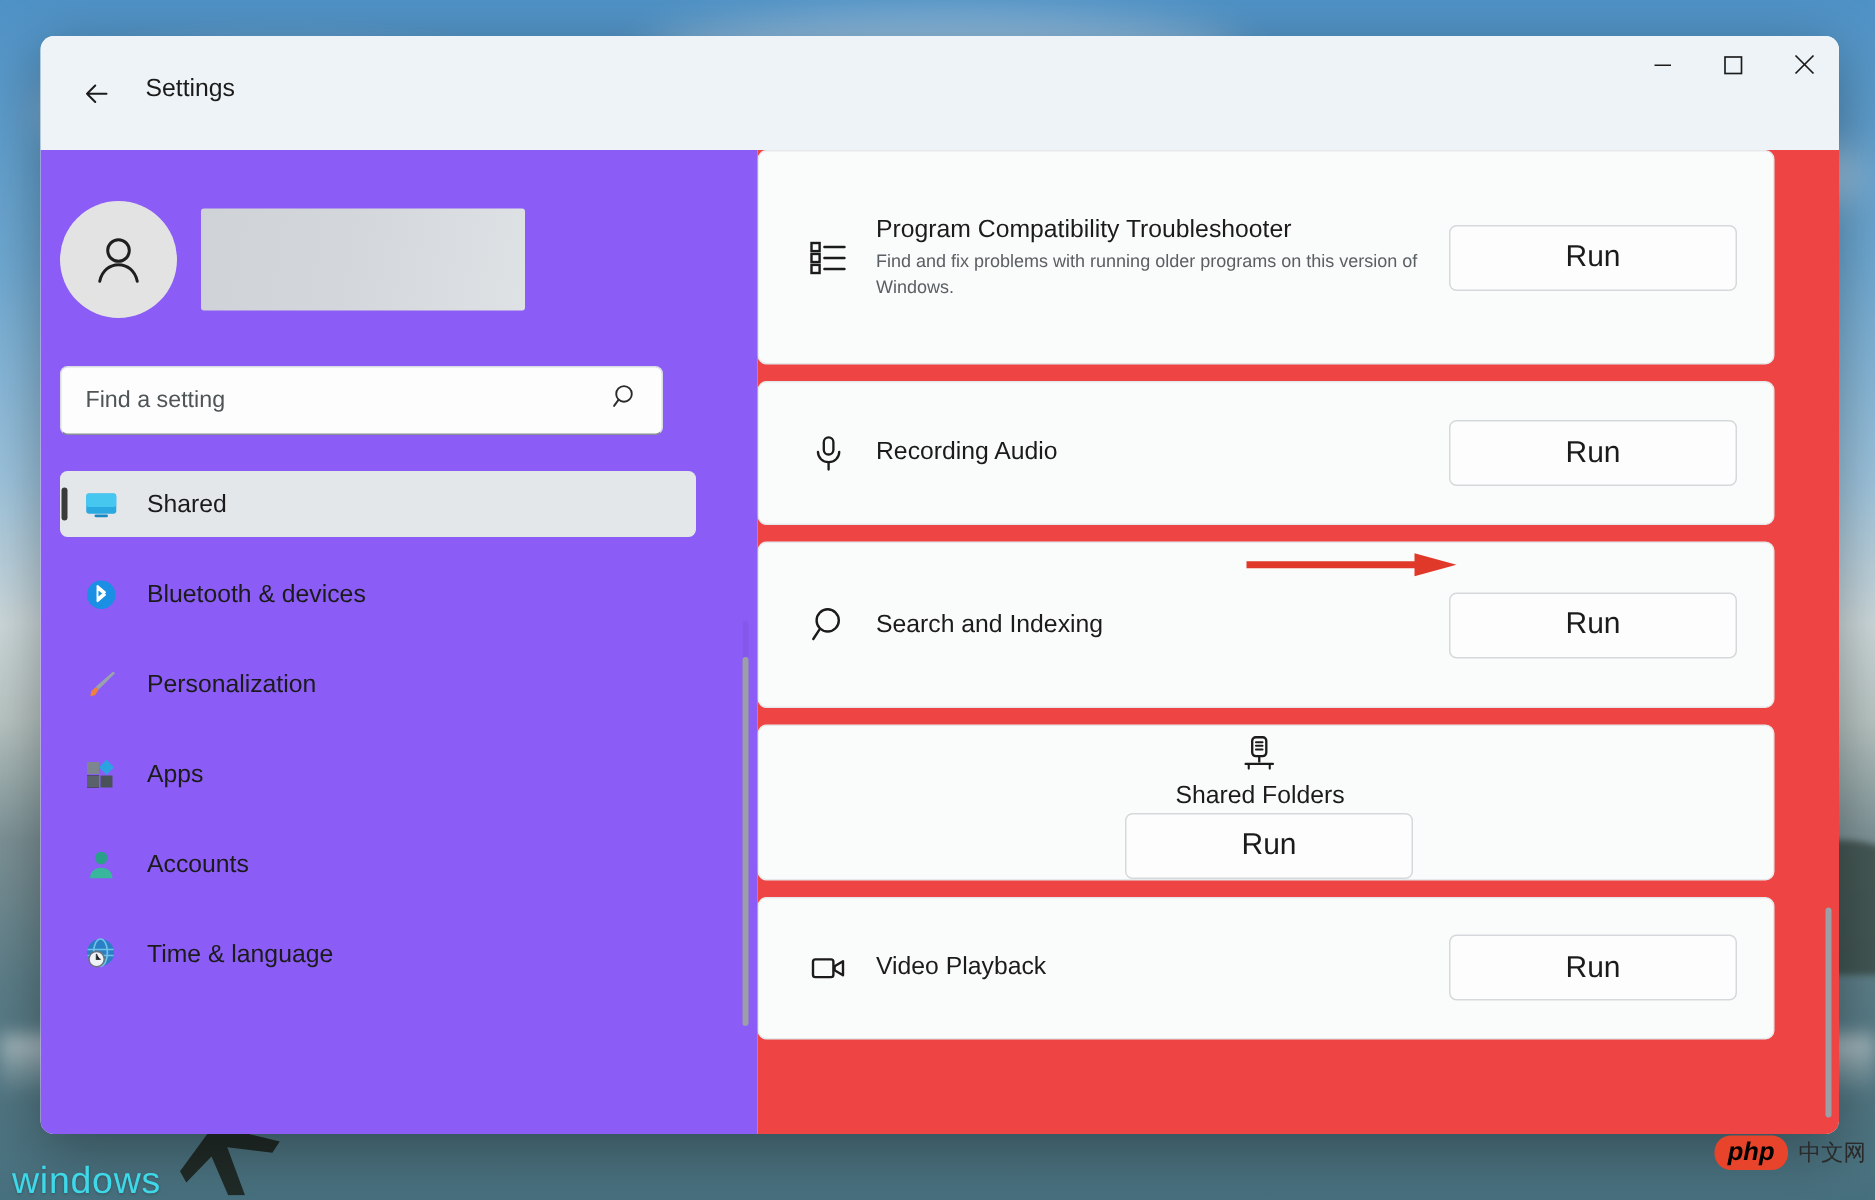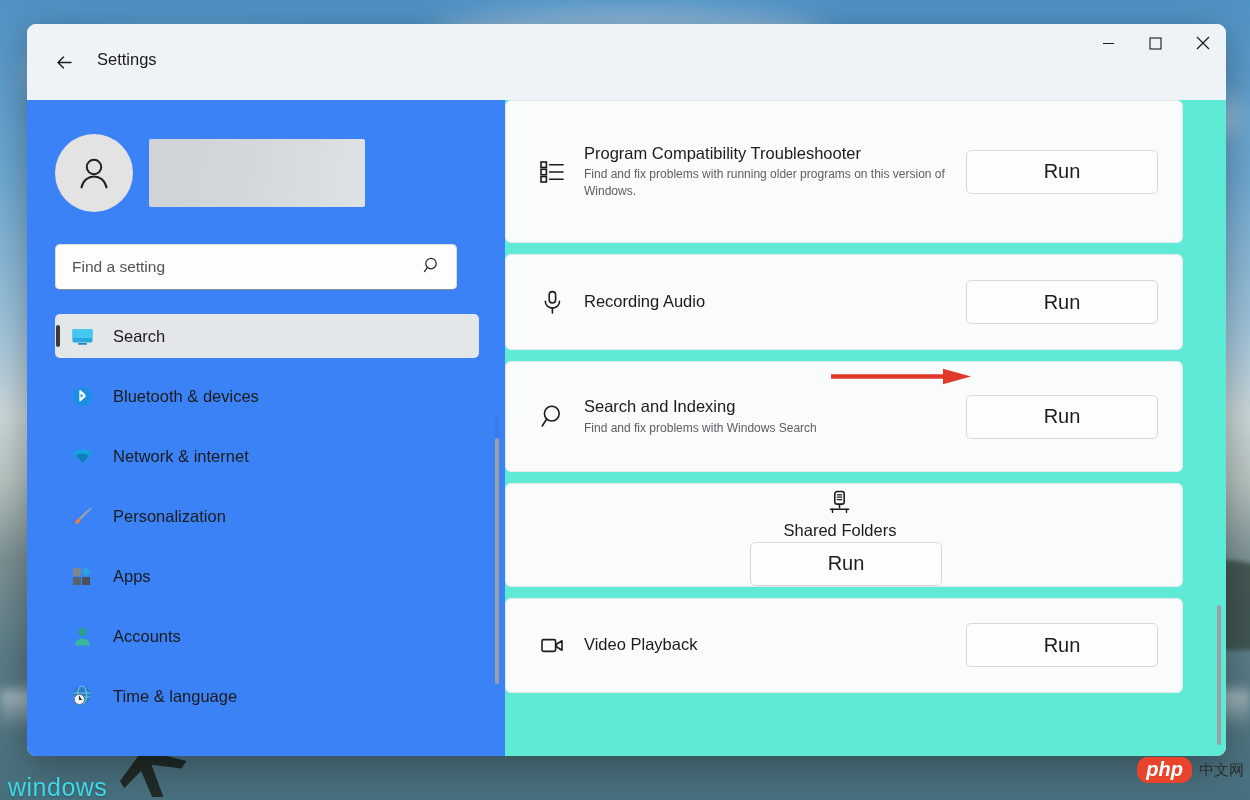--- a/index.html
+++ b/index.html
@@ -78,22 +78,22 @@
     font-size: 25px; color: #ffffff; letter-spacing: 0.5px;
     margin-left: 36px;
     text-shadow: 0 1px 2px rgba(0,0,0,.25);
   }
   #wm-php {
     position: absolute; right: 6px; top: 757px;
     display: flex; align-items: center; gap: 7px;
     z-index: 40; pointer-events: none;
   }
   #wm-php .php-pill {
-    background: #e8442b; color: #ffffff;
-    font-size: 20px; font-weight: bold; font-style: italic;
+    background: #e8442b; color: #000000;
+    font-size: 17px; font-weight: bold; font-style: italic;
     padding: 1px 9px 2px; border-radius: 11px;
     font-family: "Liberation Sans", sans-serif;
   }
   #wm-php .php-cn {
     color: #2a2a2a; font-size: 15px;
     font-family: "Liberation Sans", sans-serif;
     text-align: right;
   }
 
   
@@ -136,22 +136,22 @@
     cursor: pointer; color: #1b1b1b;
   }
 
   
   #window-body { flex: 1 1 auto; display: flex; min-height: 0; }
 
   
   #sidebar {
     width: 478px; flex: 0 0 478px;
     position: relative;
-    padding-left: 28px;
-    background: #3b82f6;
+    padding-left: 13px;
+    background: #8b5cf6;
   }
   #account-row {
     display: flex; align-items: center;
     gap: 16px;
     padding-top: 34px;
   }
   #avatar {
     width: 78px; height: 78px; border-radius: 50%;
     background: #e3e3e3;
     display: flex; align-items: center; justify-content: center;
@@ -222,21 +222,21 @@
     background: #9aa0a6;
     border-radius: 2px;
   }
 
   
   #main {
     flex: 1 1 auto;
     position: relative;
     padding-left: 12px;
     min-width: 0;
-    background: #5eead4;
+    background: #ef4444;
     overflow: hidden;
   }
   #breadcrumb {
     display: flex; align-items: center;
     height: 62px;
     padding-left: 0px;
     margin-top: 20px;
   }
   #breadcrumb-dots {
     font-size: 30px; color: #1b1b1b; letter-spacing: 2px;
@@ -375,42 +375,33 @@
 
         <div class="nav-item selected">
           <div class="sel-bar"></div>
           <span class="nav-icon">
             <svg width="25" height="25" viewBox="0 0 25 25" aria-hidden="true">
               <rect x="2.5" y="5" width="20" height="13.5" rx="1.6" fill="#2aa8e0"></rect>
               <rect x="2.5" y="5" width="20" height="9" rx="1.6" fill="#46c7ef"></rect>
               <rect x="8" y="19" width="9" height="1.8" rx="0.9" fill="#1b87c2"></rect>
             </svg>
           </span>
-          <span class="nav-label">Search</span>
+          <span class="nav-label">Shared</span>
         </div>
 
         <div class="nav-item">
           <span class="nav-icon">
             <svg width="23" height="23" viewBox="0 0 23 23" aria-hidden="true">
               <circle cx="11.5" cy="11.5" r="9.5" fill="#1a8fe3"></circle>
               <path d="M9 7.2l5 4.3-5 4.3V5.6l5 4.3-5 4.3" fill="none" stroke="#fff" stroke-width="1.3" stroke-linejoin="round" stroke-linecap="round"></path>
             </svg>
           </span>
           <span class="nav-label">Bluetooth &amp; devices</span>
         </div>
 
-        <div class="nav-item">
-          <span class="nav-icon">
-            <svg width="25" height="25" viewBox="0 0 25 25" aria-hidden="true">
-              <path d="M2.5 9.2C5.3 6.6 8.7 5.2 12.5 5.2s7.2 1.4 10 4L12.5 19 2.5 9.2z" fill="#18a0df"></path>
-              <path d="M6.4 11.9c1.8-1.5 3.9-2.3 6.1-2.3s4.3.8 6.1 2.3L12.5 19 6.4 11.9z" fill="#0f7fc0"></path>
-            </svg>
-          </span>
-          <span class="nav-label">Network &amp; internet</span>
-        </div>
 
         <div class="nav-item">
           <span class="nav-icon">
             <svg width="25" height="25" viewBox="0 0 25 25" aria-hidden="true">
               <path d="M20.5 3.6l1.2 1.2-11 11-1.9-1.9 11.7-10.3z" fill="#9aa2ad"></path>
               <path d="M8.8 14.0l1.9 1.9-2.3 3.6-3.2.6.6-3.2 3-2.9z" fill="#f0803c"></path>
             </svg>
           </span>
           <span class="nav-label">Personalization</span>
         </div>
@@ -502,21 +493,20 @@
 
         <div class="card" style="min-height:111px;">
           <span class="card-icon">
             <svg width="27" height="27" viewBox="0 0 27 27" fill="none" aria-hidden="true">
               <circle cx="12.8" cy="10.6" r="7.4" stroke="#1b1b1b" stroke-width="1.6"></circle>
               <line x1="7.6" y1="16.2" x2="3.2" y2="23" stroke="#1b1b1b" stroke-width="1.6" stroke-linecap="round"></line>
             </svg>
           </span>
           <div class="card-text">
             <div class="card-title">Search and Indexing</div>
-            <div class="card-desc" style="max-width:300px;">Find and fix problems with Windows Search</div>
           </div>
           <button class="run-button">Run</button>
         </div>
 
         <div class="card" style="min-height:95px;flex-direction:column;">
           <span class="card-icon">
             <svg width="27" height="27" viewBox="0 0 27 27" fill="none" aria-hidden="true">
               <rect x="8.8" y="2.5" width="9.4" height="12.6" rx="2.4" stroke="#1b1b1b" stroke-width="1.55"></rect>
               <line x1="11.3" y1="5.8" x2="15.7" y2="5.8" stroke="#1b1b1b" stroke-width="1.3" stroke-linecap="round"></line>
               <line x1="11.3" y1="8.2" x2="15.7" y2="8.2" stroke="#1b1b1b" stroke-width="1.3" stroke-linecap="round"></line>

